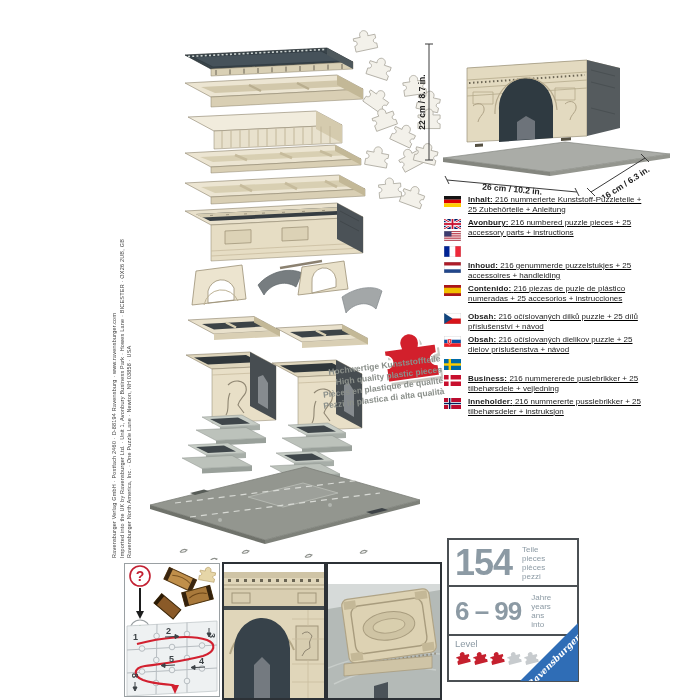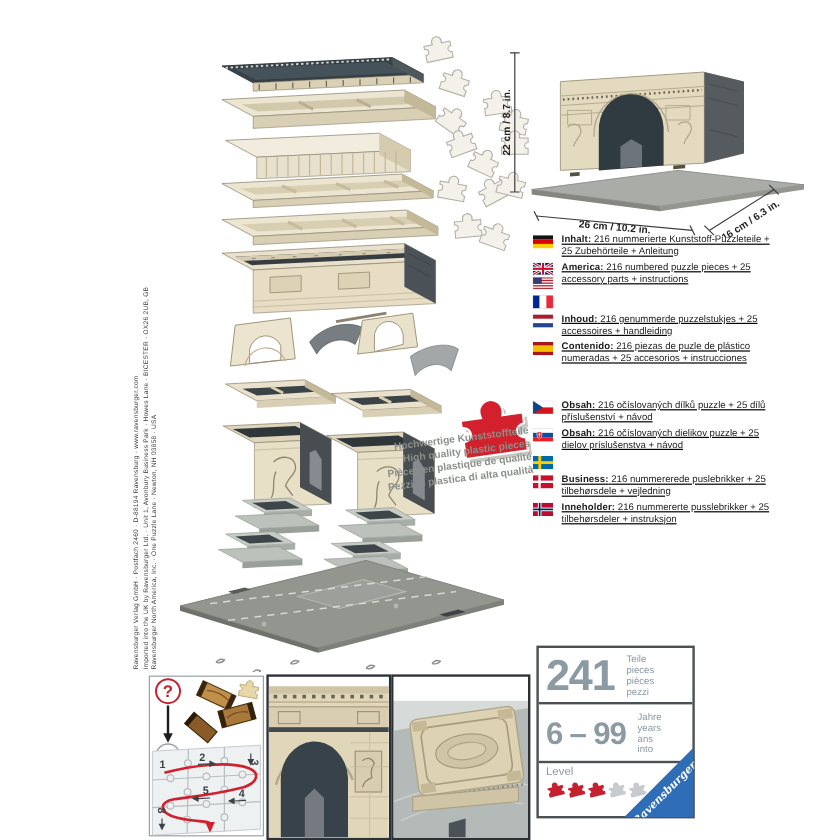--- a/index.html
+++ b/index.html
@@ -10,21 +10,21 @@
   #imprint{position:absolute;left:111px;top:558px;width:396px;transform:rotate(-90deg);transform-origin:0 0;
            font-size:5.5px;line-height:7.5px;color:#3f3f3f;letter-spacing:.2px;white-space:nowrap;}
 
   
   #contents-list{position:absolute;left:444px;top:195px;width:226px;}
   .entry{display:flex;gap:7px;margin-bottom:4px;text-decoration:underline;}
   .entry .flag{flex:0 0 17px;display:flex;flex-direction:column;gap:2px;padding-top:1px;}
   .entry .flag svg{display:block;}
   .etext{width:176px;font-size:8px;line-height:9.5px;margin:0;color:#1d1d1d;}
   .etext b{letter-spacing:.1px;}
-  .gap-big{margin-bottom:30px;}
+  .gap-big{margin-bottom:9px;}
 
   
   #quality-note{position:absolute;left:296px;top:362px;width:147px;text-align:right;
     transform:rotate(-7deg);color:#8b908b;font-size:8.5px;line-height:11px;font-weight:bold;}
 
   
   #info-box{position:absolute;left:447px;top:538px;width:128px;height:140px;border:2px solid #4b5054;background:#fff;}
   .ib-row{display:flex;align-items:center;padding:2px 6px;box-sizing:border-box;}
   .ib-row1{height:47px;border-bottom:2px solid #4b5054;}
   .ib-row2{height:49px;border-bottom:2px solid #4b5054;}
@@ -305,21 +305,21 @@
               <rect width="17" height="1.1"></rect>
               <rect y="2.2" width="17" height="1.1"></rect>
               <rect y="4.4" width="17" height="1.1"></rect>
               <rect y="6.6" width="17" height="1.1"></rect>
               <rect y="8.8" width="17" height="1.1"></rect>
             </g>
             <rect width="7.5" height="5.5" fill="#3C3B6E"></rect>
             <rect width="17" height="10" fill="none" stroke="#bbb" stroke-width="0.5"></rect>
           </svg>
       </span>
-      <p class="etext"><b>America:</b> <span>216 numbered puzzle pieces + 25 accessory parts + instructions</span></p>
+      <p class="etext"><b>Avonbury:</b> <span>216 numbered puzzle pieces + 25 accessory parts + instructions</span></p>
     </div>
 
     <div class="entry">
       <span class="flag">
         <svg width="17" height="11">
             <rect width="5.7" height="11" fill="#002395"></rect>
             <rect x="5.7" width="5.6" height="11" fill="#fff"></rect>
             <rect x="11.3" width="5.7" height="11" fill="#ED2939"></rect>
             <rect width="17" height="11" fill="none" stroke="#bbb" stroke-width="0.5"></rect>
           </svg>
@@ -406,21 +406,21 @@
             <rect x="5" width="1.4" height="11" fill="#00205B"></rect>
             <rect y="4.8" width="17" height="1.4" fill="#00205B"></rect>
           </svg>
       </span>
       <p class="etext"><b>Inneholder:</b> <span>216 nummererte pusslebrikker + 25 tilbehørsdeler + instruksjon</span></p>
     </div>
   </div>
 
   <div id="info-box">
     <div class="ib-row ib-row1">
-      <div class="big-num">241</div>
+      <div class="big-num">154</div>
       <div class="ib-labels">
         <div>Teile</div>
         <div>pieces</div>
         <div>pièces</div>
         <div>pezzi</div>
       </div>
     </div>
     <div class="ib-row ib-row2">
       <div class="big-num age">6 – 99</div>
       <div class="ib-labels">

